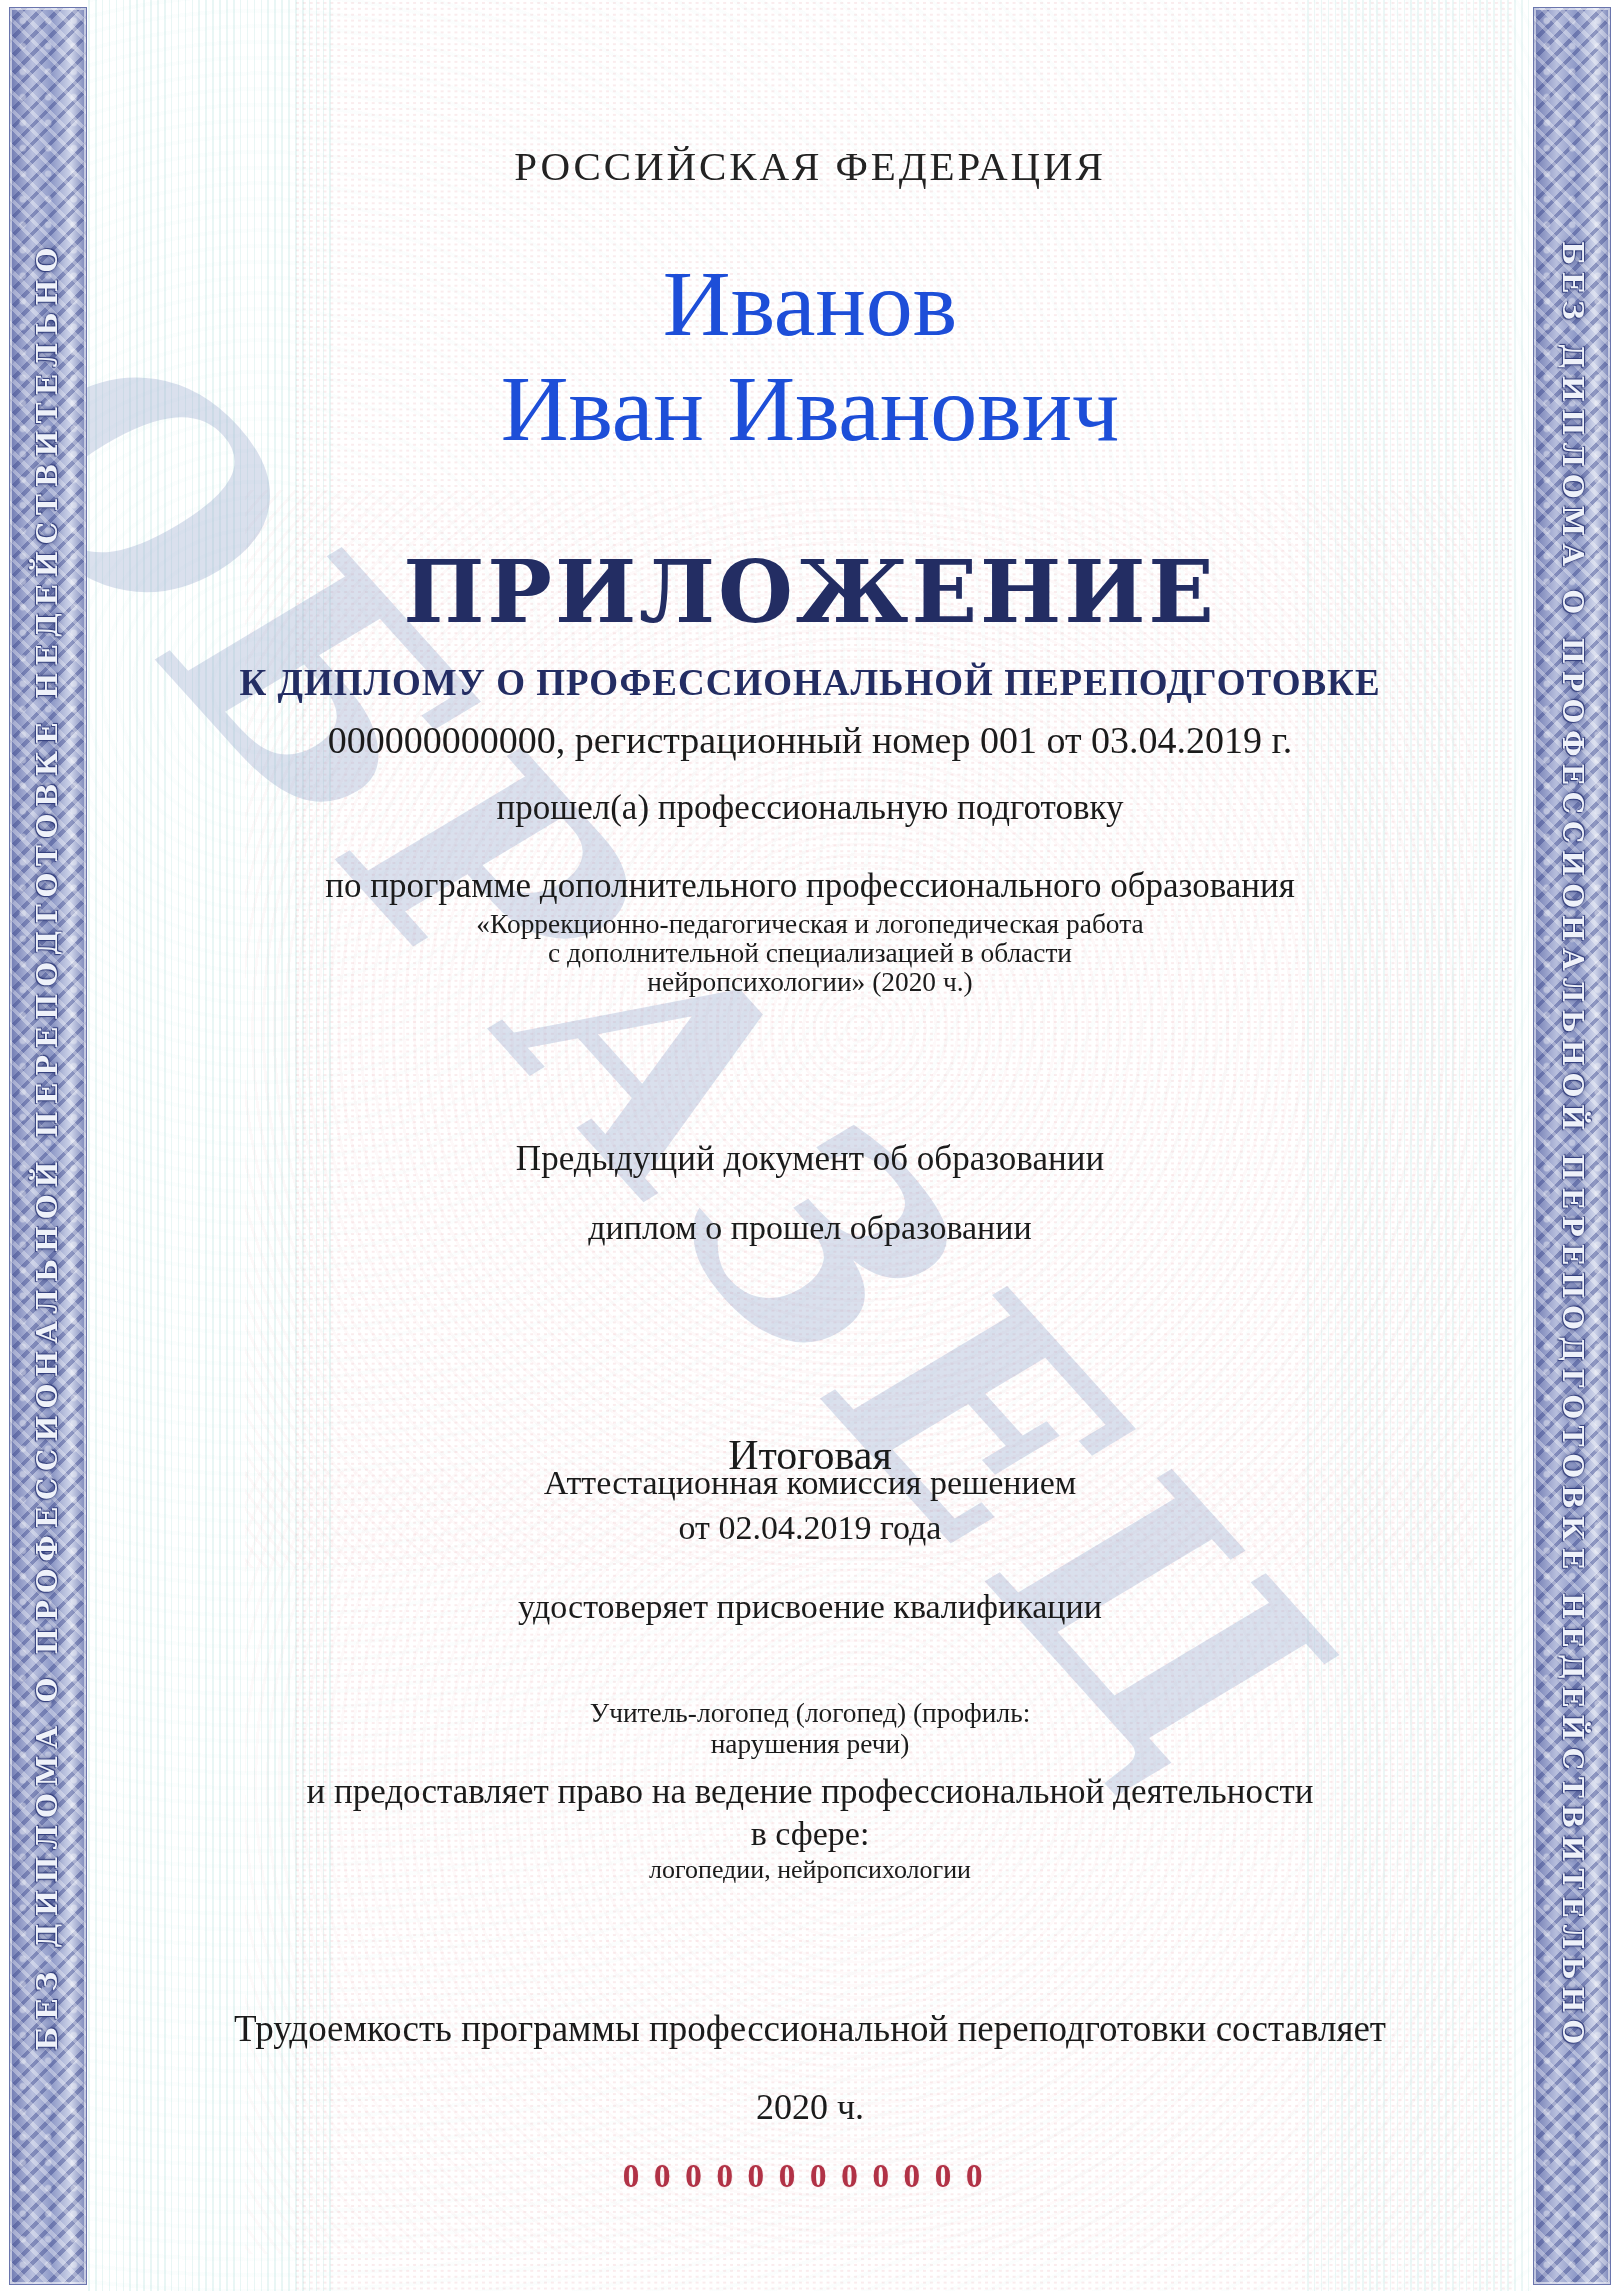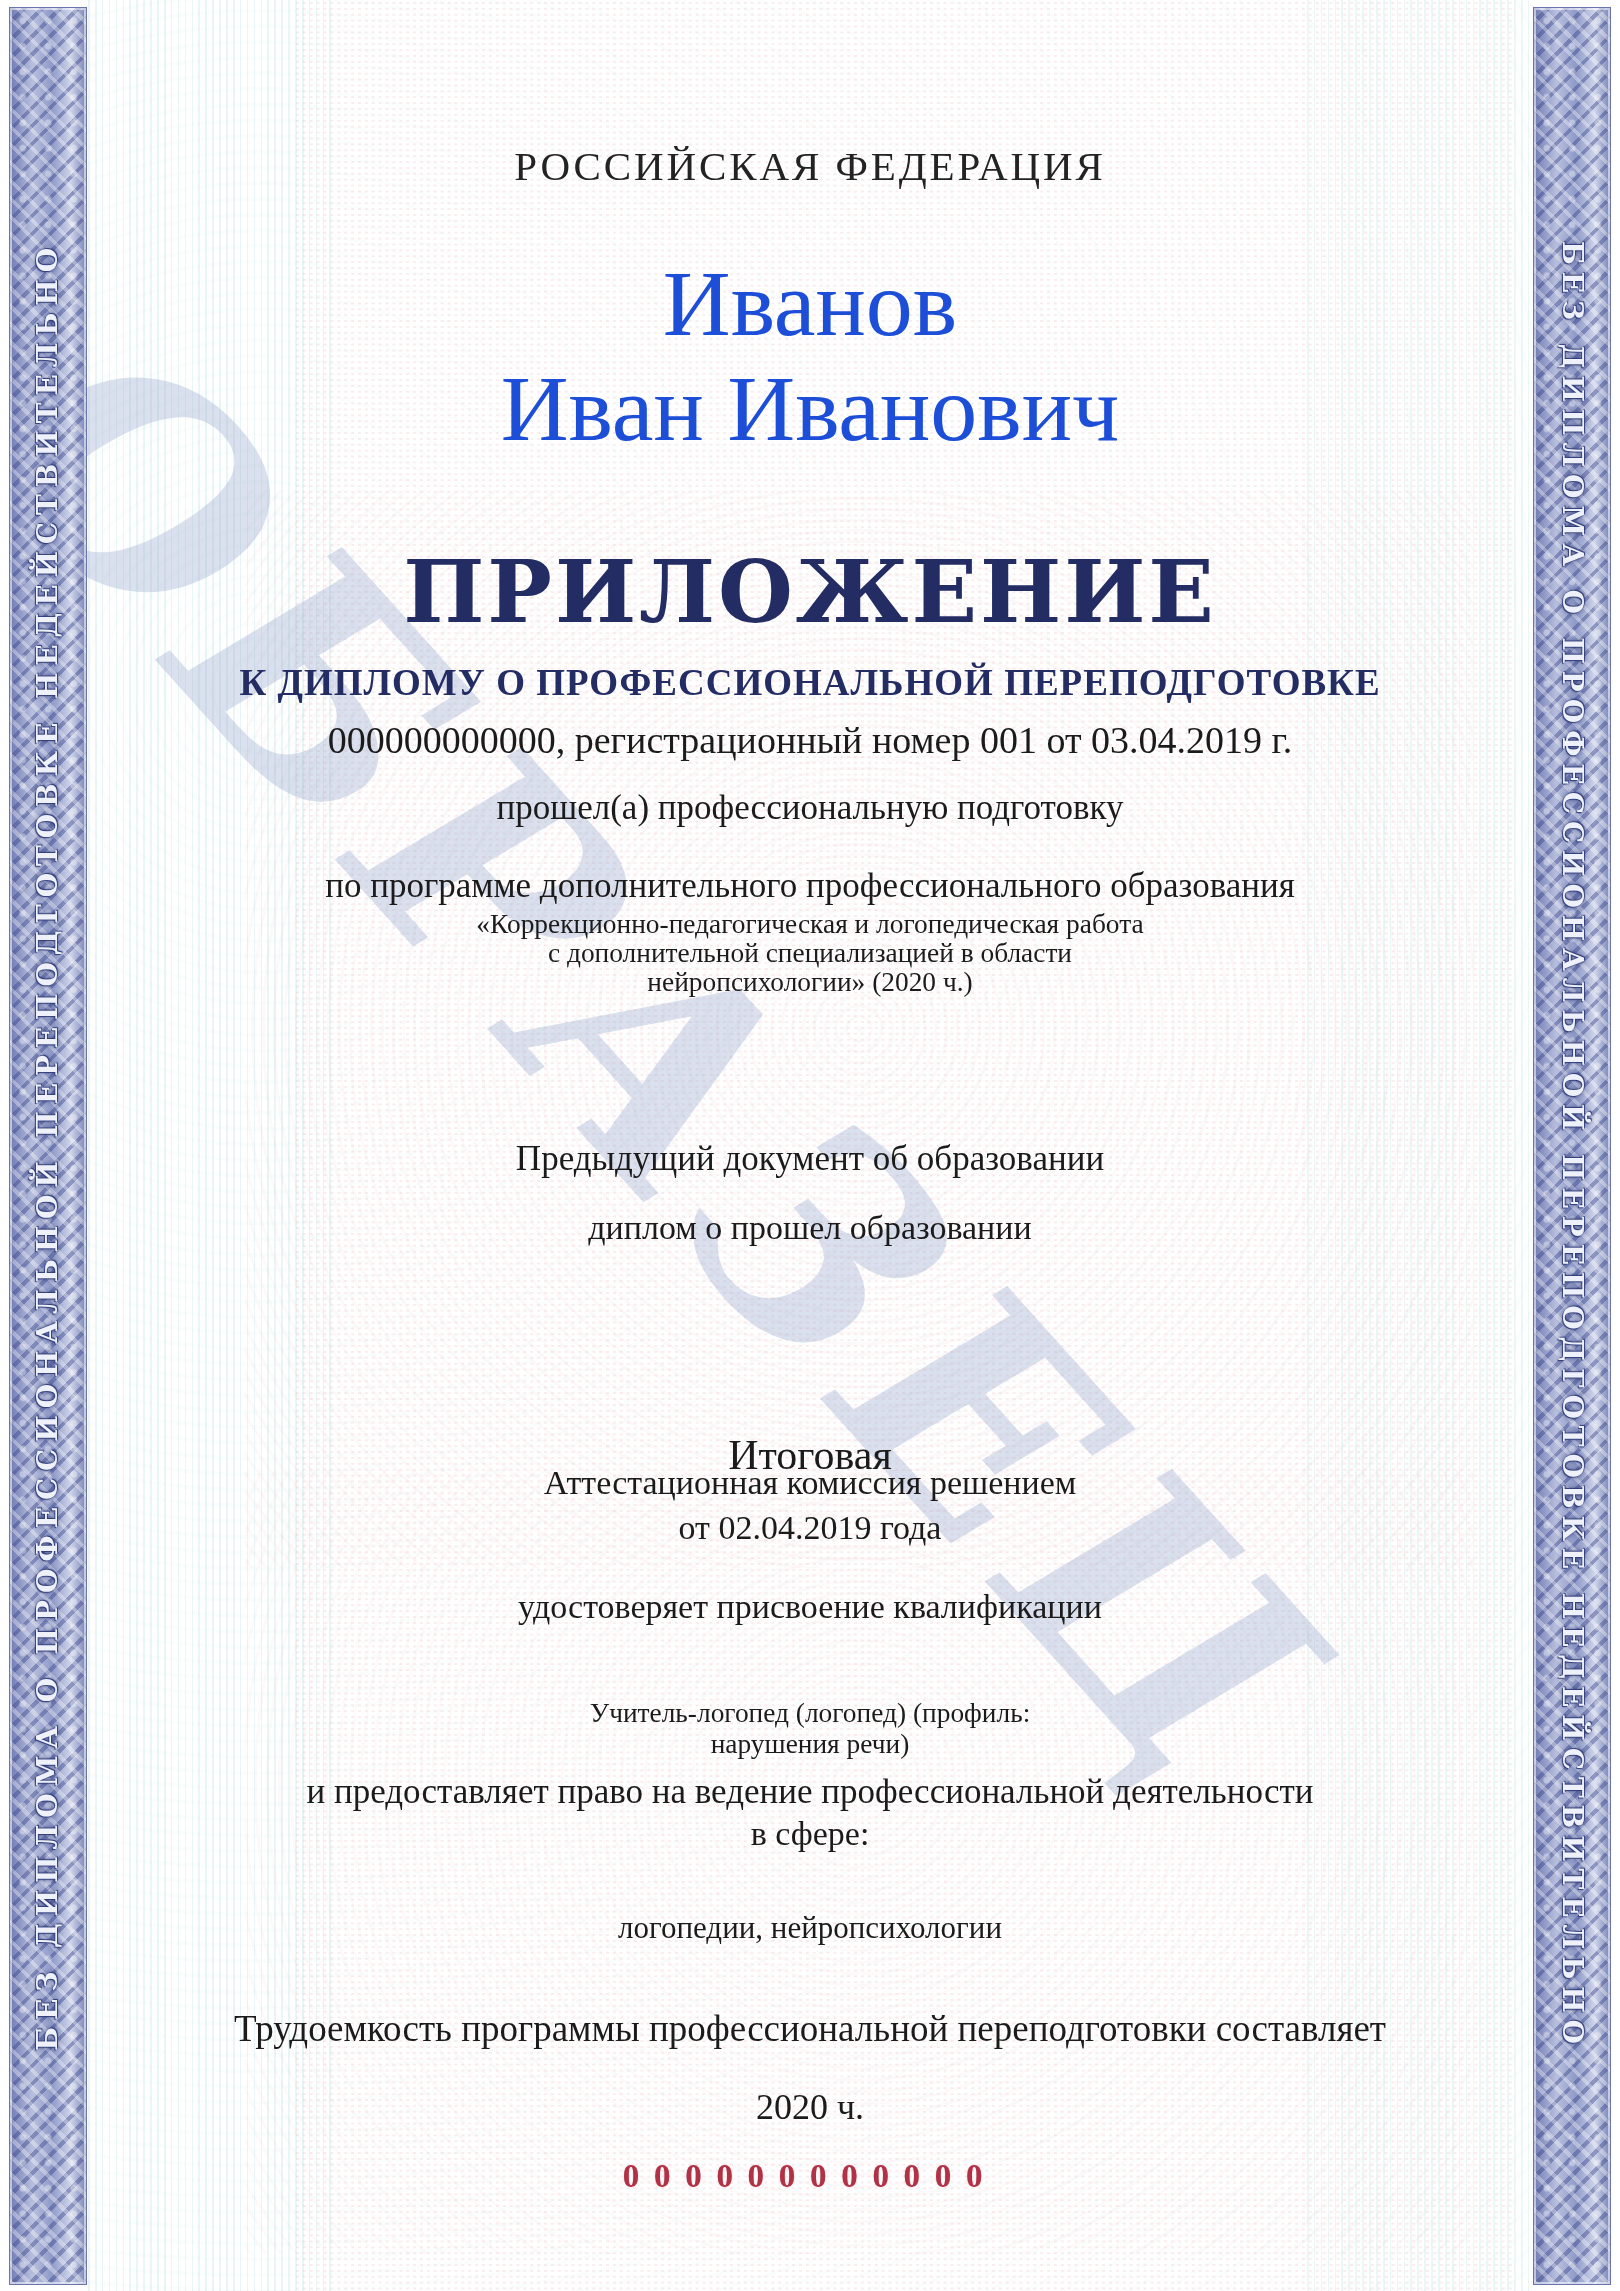--- a/index.html
+++ b/index.html
@@ -57,21 +57,21 @@
   .t-quote{top:910px;font-size:27.4px;line-height:1.06;}
   .t-prevlabel{top:1139px;font-size:35px;}
   .t-prevvalue{top:1209px;font-size:34px;}
   .t-comm1{top:1431px;font-size:42px;}
   .t-comm2{top:1464px;font-size:34px;}
   .t-comm3{top:1509px;font-size:34px;}
   .t-qualintro{top:1588px;font-size:34px;}
   .t-qual{top:1698px;font-size:27.4px;line-height:1.12;}
   .t-rights1{top:1772px;font-size:35px;}
   .t-rights2{top:1815px;font-size:34px;}
-  .t-rightsval{top:1910px;font-size:31px;}
+  .t-rightsval{top:1855px;font-size:26px;}
   .t-workload{top:1974px;font-size:37px;margin-top:33px;}
   .t-workval{top:2086px;font-size:36px;}
   .t-serial{top:2158px;font-size:33px;font-weight:bold;letter-spacing:14.7px;color:#b13246;
     text-shadow:0 0 1px rgba(177,50,70,.6);}
 </style>
 </head>
 <body>
 
 <div class="page">
 

